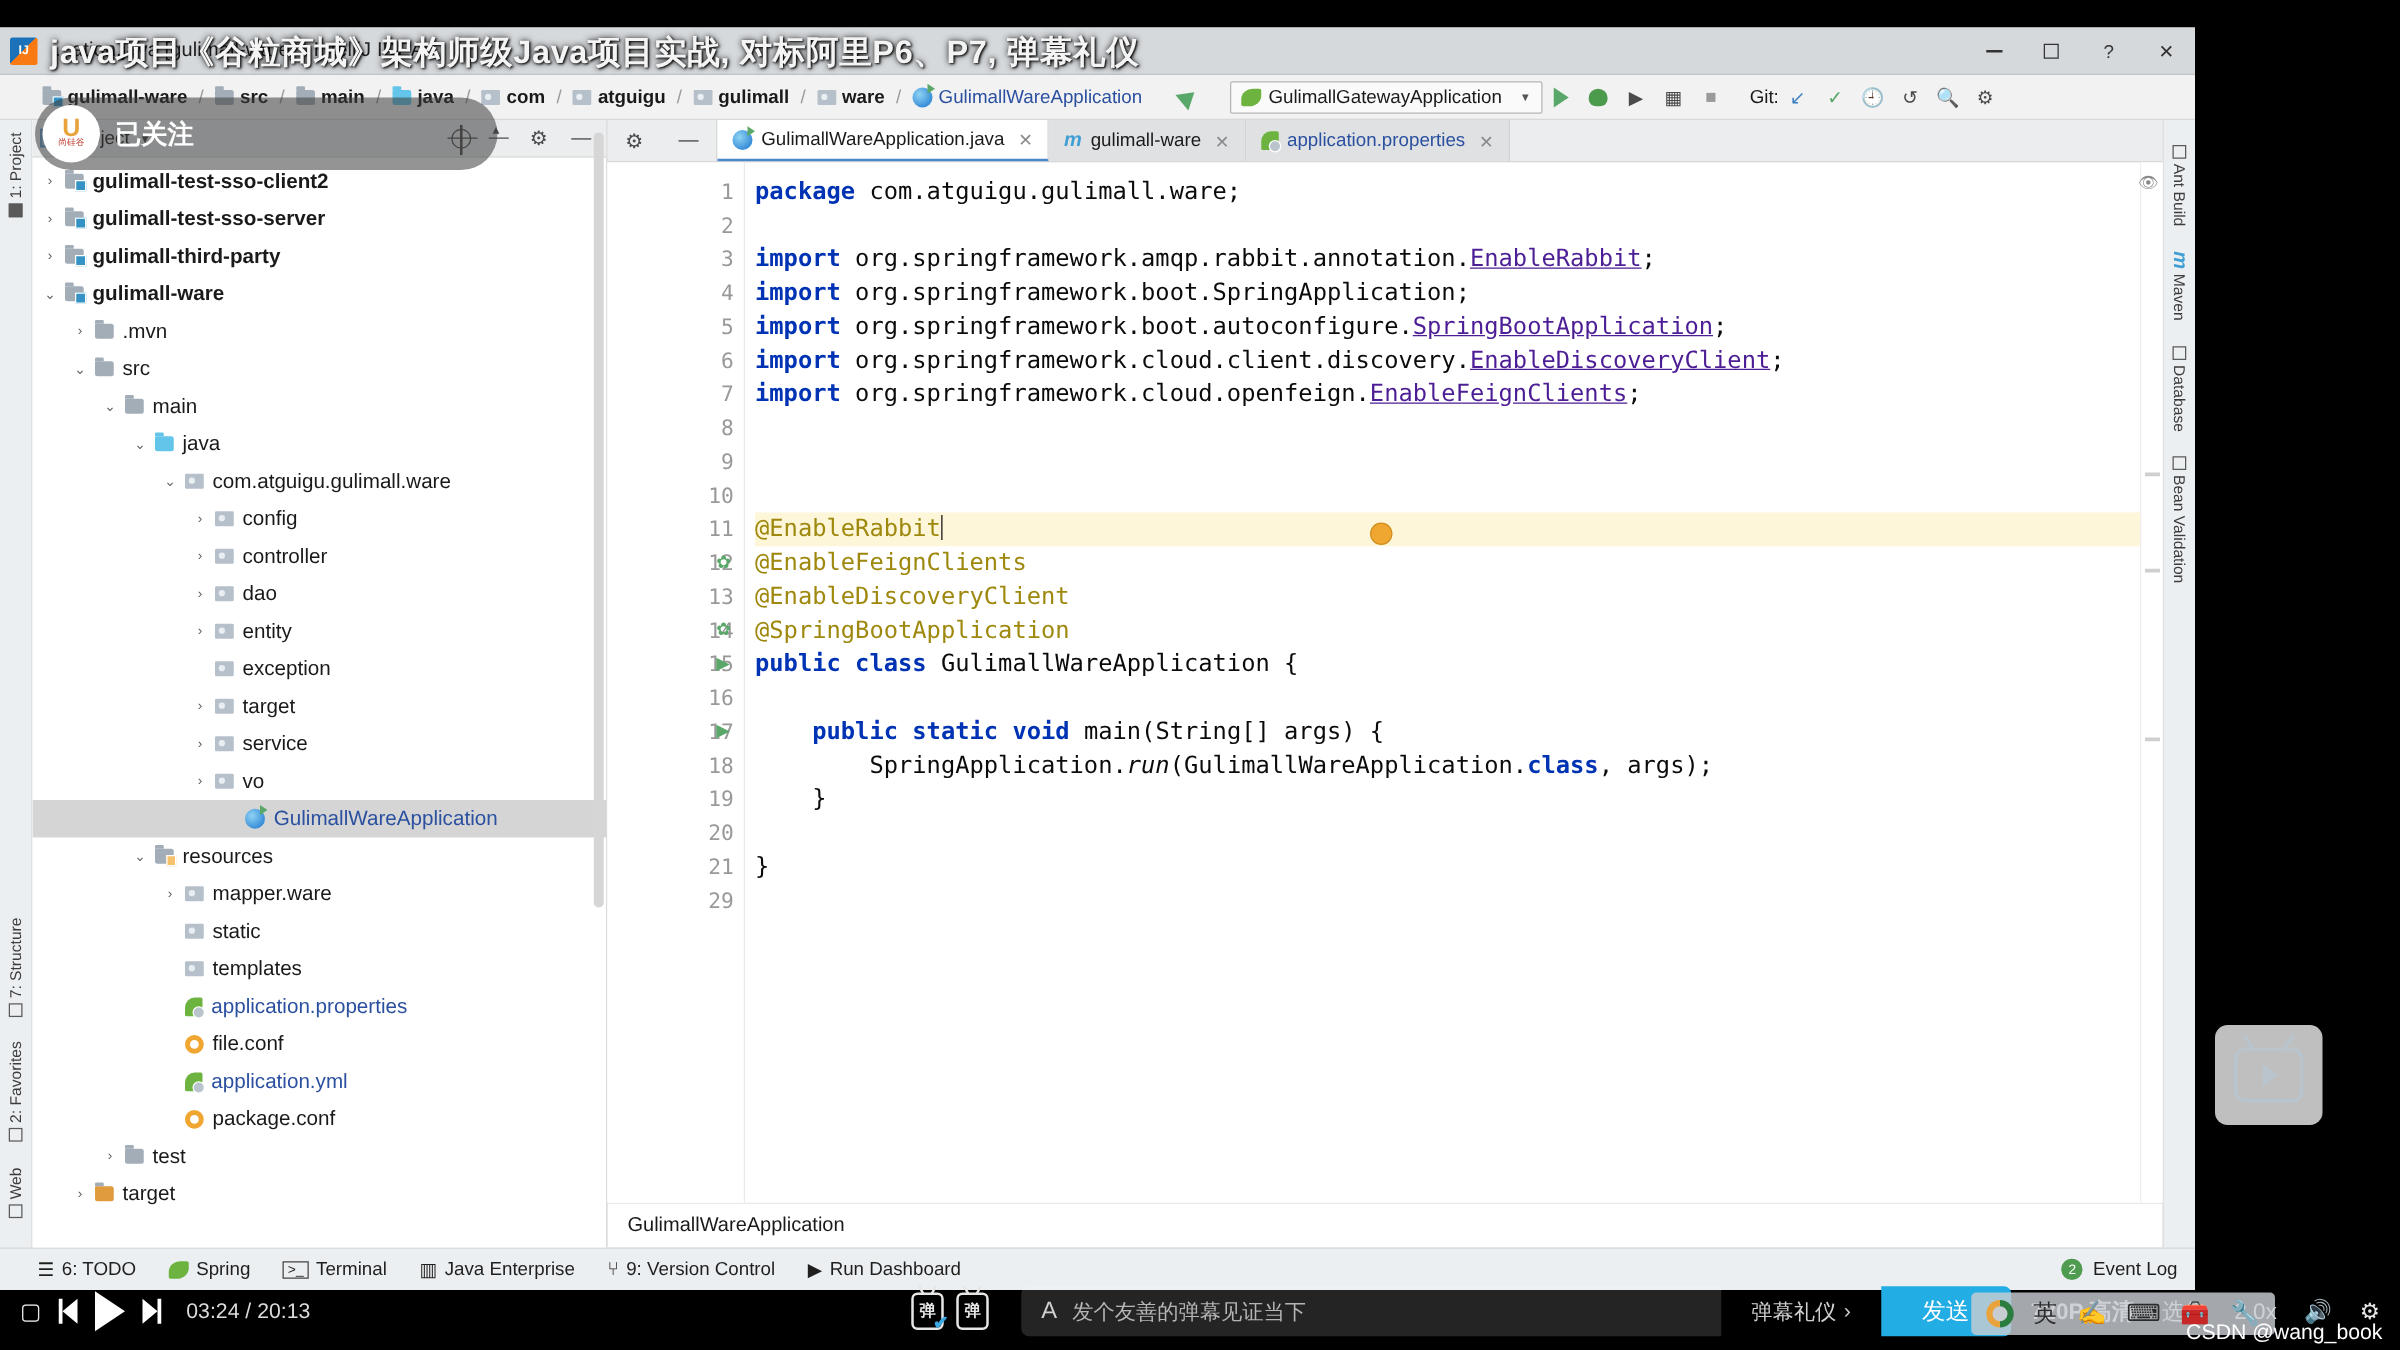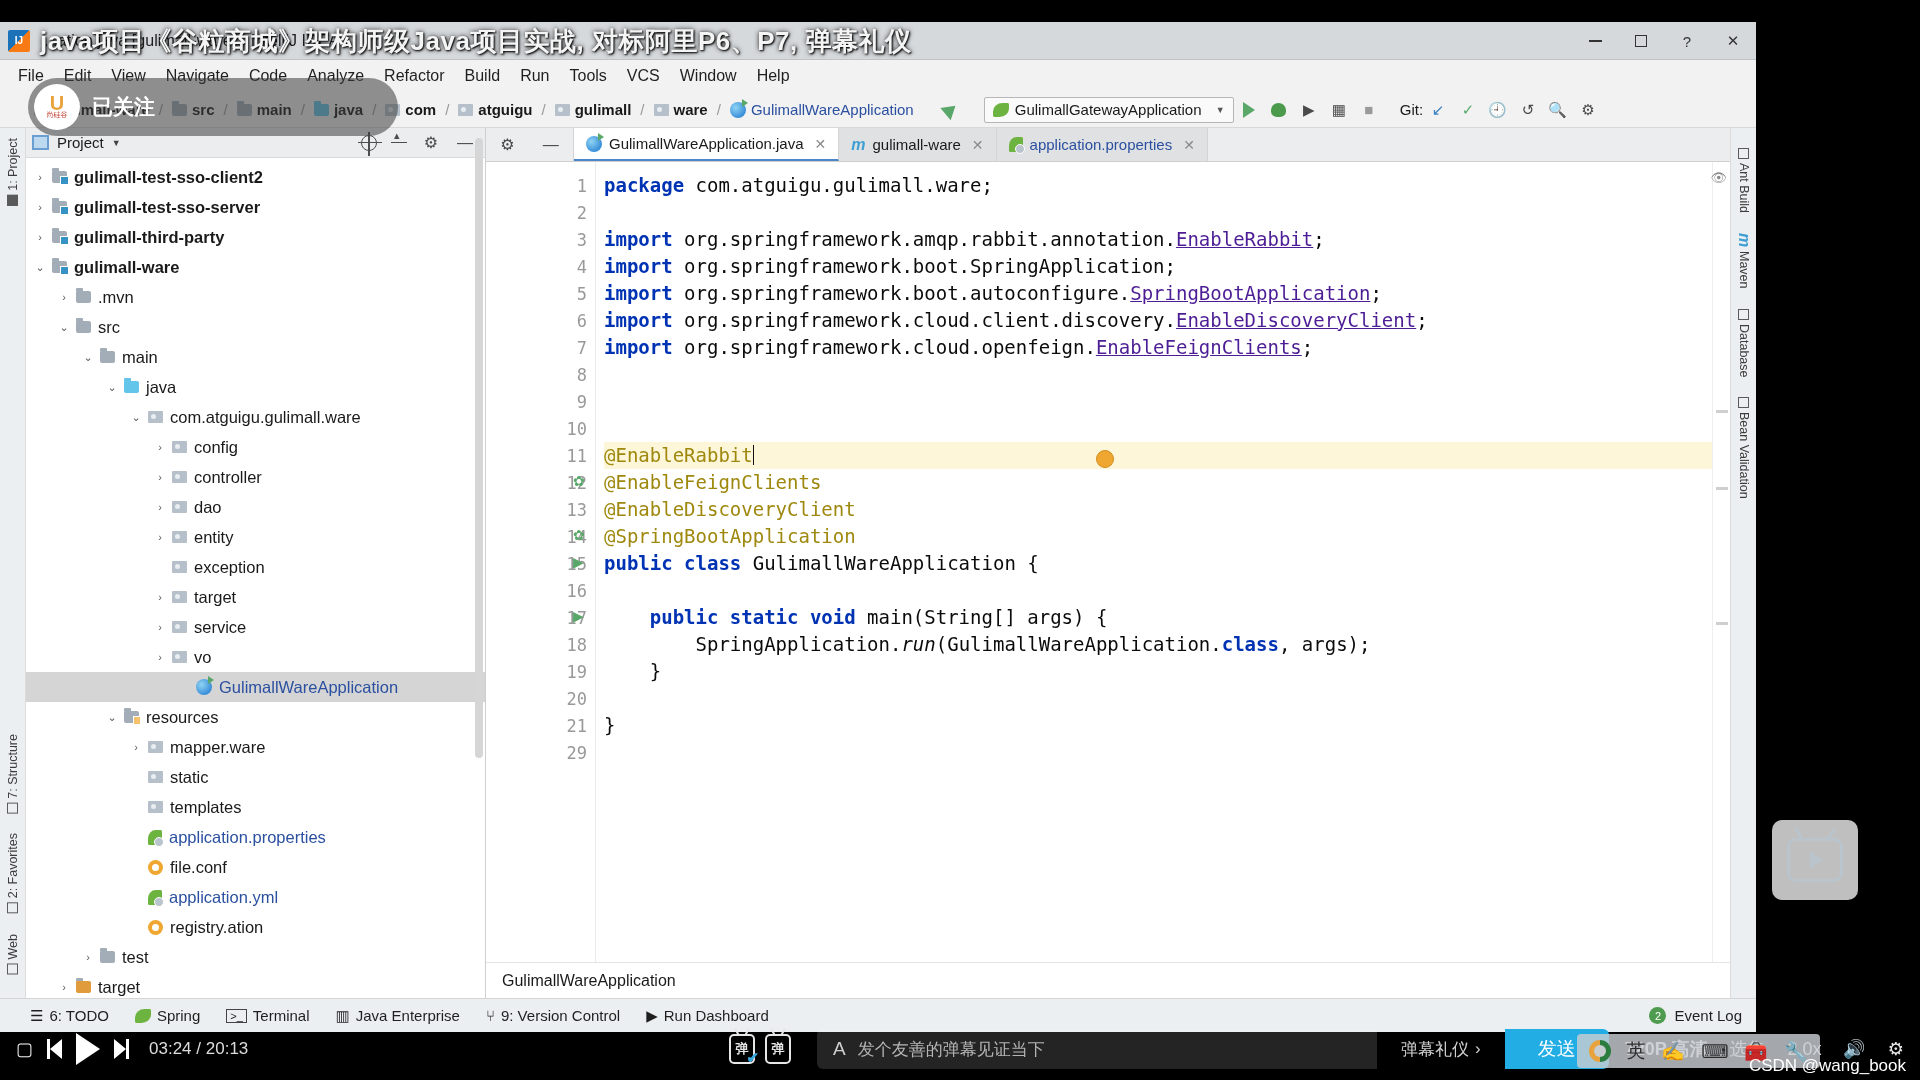--- a/index.html
+++ b/index.html
@@ -390,35 +390,20 @@
             <span class="bar"></span>
           </div>
         <div class="win-btn">
             <span class="sq"></span>
           </div>
         <div class="win-btn">?</div>
         <div class="win-btn close">✕</div>
       </div>
     </div>
 
-    <div class="menubar">
-      <div class="menu-item">File</div>
-      <div class="menu-item">Edit</div>
-      <div class="menu-item">View</div>
-      <div class="menu-item">Navigate</div>
-      <div class="menu-item">Code</div>
-      <div class="menu-item">Analyze</div>
-      <div class="menu-item">Refactor</div>
-      <div class="menu-item">Build</div>
-      <div class="menu-item">Run</div>
-      <div class="menu-item">Tools</div>
-      <div class="menu-item">VCS</div>
-      <div class="menu-item">Window</div>
-      <div class="menu-item">Help</div>
-    </div>
 
     <div class="navbar">
       <div class="crumb bold">
         <span class="folder-ico mod"></span>
         <span>gulimall-ware</span>
       </div>
       <span class="crumb-sep">/</span>
       <div class="crumb bold">
         <span class="folder-ico"></span>
         <span>src</span>
@@ -696,21 +681,21 @@
               <span class="arrow none"></span>
               <span style="width:4px"></span>
               <span class="yml-ico"></span>
               <span class="lbl link">application.yml</span>
             </div>
             <div class="trow">
               <span style="width:102px;flex:none"></span>
               <span class="arrow none"></span>
               <span style="width:4px"></span>
               <span class="conf-ico"></span>
-              <span class="lbl">registry.ation</span>
+              <span class="lbl">package.conf</span>
             </div>
             <div class="trow">
               <span style="width:54px;flex:none"></span>
               <span class="arrow">›</span>
               <span style="width:4px"></span>
               <span class="folder-ico"></span>
               <span class="lbl">test</span>
             </div>
             <div class="trow">
               <span style="width:30px;flex:none"></span>

